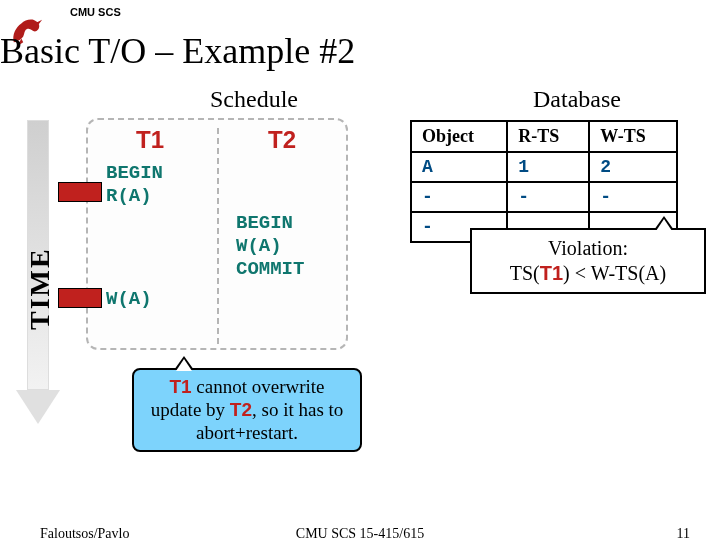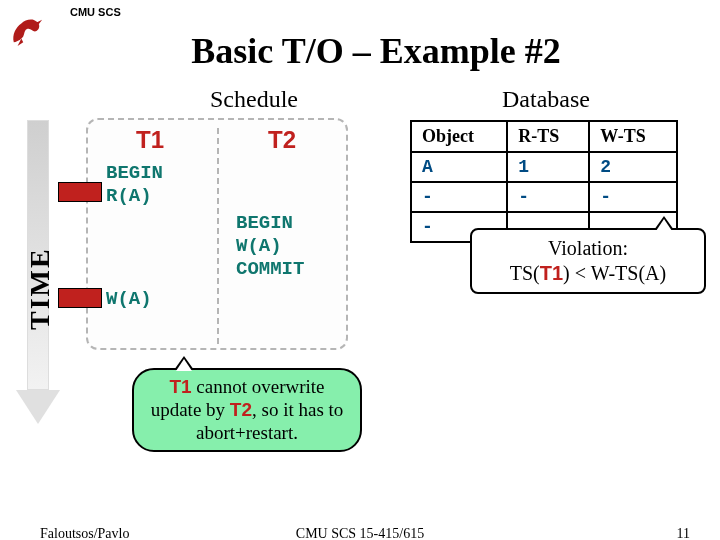--- a/index.html
+++ b/index.html
@@ -14,31 +14,30 @@
     position: absolute; top: 6px; left: 70px;
     font-family: Arial, sans-serif; font-weight: bold;
     font-size: 11px; color: #000;
   }
   .griffin {
     position: absolute; top: 14px; left: 8px;
     width: 38px; height: 34px;
   }
   .title {
     position: absolute; top: 30px; left: 0; width: 100%;
-    text-align: center; font-size: 36px; color: #000;
-    font-weight: 700;
-    padding-left: 32px;
+    text-align: left; font-size: 36px; color: #000;
+    font-weight: 400;
   }
   .schedule-label {
     position: absolute; top: 86px; left: 170px;
     font-size: 24px;
     margin-left: 40px;
   }
   .database-label {
-    position: absolute; top: 86px; left: 502px;
+    position: absolute; top: 86px; left: 533px;
     font-size: 24px;
   }
   .time-arrow {
     position: absolute; top: 120px; left: 16px;
     width: 44px; height: 310px;
   }
   .time-arrow .shaft {
     position: absolute; top: 0; left: 11px;
     width: 22px; height: 270px;
     background: linear-gradient(to bottom, #cfcfcf, #f2f2f2);
@@ -99,43 +98,43 @@
     padding: 4px 10px;
     font-size: 18px; text-align: left;
     height: 30px;
     background: #fff;
   }
   .db-table th { font-weight: bold; font-family: Georgia, serif; }
   .db-table .obj { font-family: 'Courier New', monospace; font-weight: bold; color: #004b83; }
   .callout1 {
     position: absolute; top: 368px; left: 132px;
     width: 230px; padding: 6px 10px;
-    background: #86efac; border: 2px solid #000;
-    border-radius: 22px; font-size: 19px; text-align: center;
+    background: #7dd3fc; border: 2px solid #000;
+    border-radius: 8px; font-size: 19px; text-align: center;
     line-height: 1.2;
   }
   .callout1 .tail {
     position: absolute; top: -14px; left: 40px;
     width: 0; height: 0;
     border-left: 10px solid transparent;
     border-right: 10px solid transparent;
     border-bottom: 14px solid #000;
   }
   .callout1 .tail-inner {
     position: absolute; top: -11px; left: 42px;
     width: 0; height: 0;
     border-left: 8px solid transparent;
     border-right: 8px solid transparent;
     border-bottom: 12px solid #fff;
   }
   .callout2 {
     position: absolute; top: 228px; left: 470px;
     width: 236px; padding: 6px 8px;
     background: #fff; border: 2px solid #000;
-    border-radius: 8px; font-size: 20px; text-align: center;
+    border-radius: 0; font-size: 20px; text-align: center;
     line-height: 1.25;
   }
   .callout2 .tail {
     position: absolute; top: -14px; right: 30px;
     width: 0; height: 0;
     border-left: 10px solid transparent;
     border-right: 10px solid transparent;
     border-bottom: 14px solid #000;
   }
   .callout2 .tail-inner {

